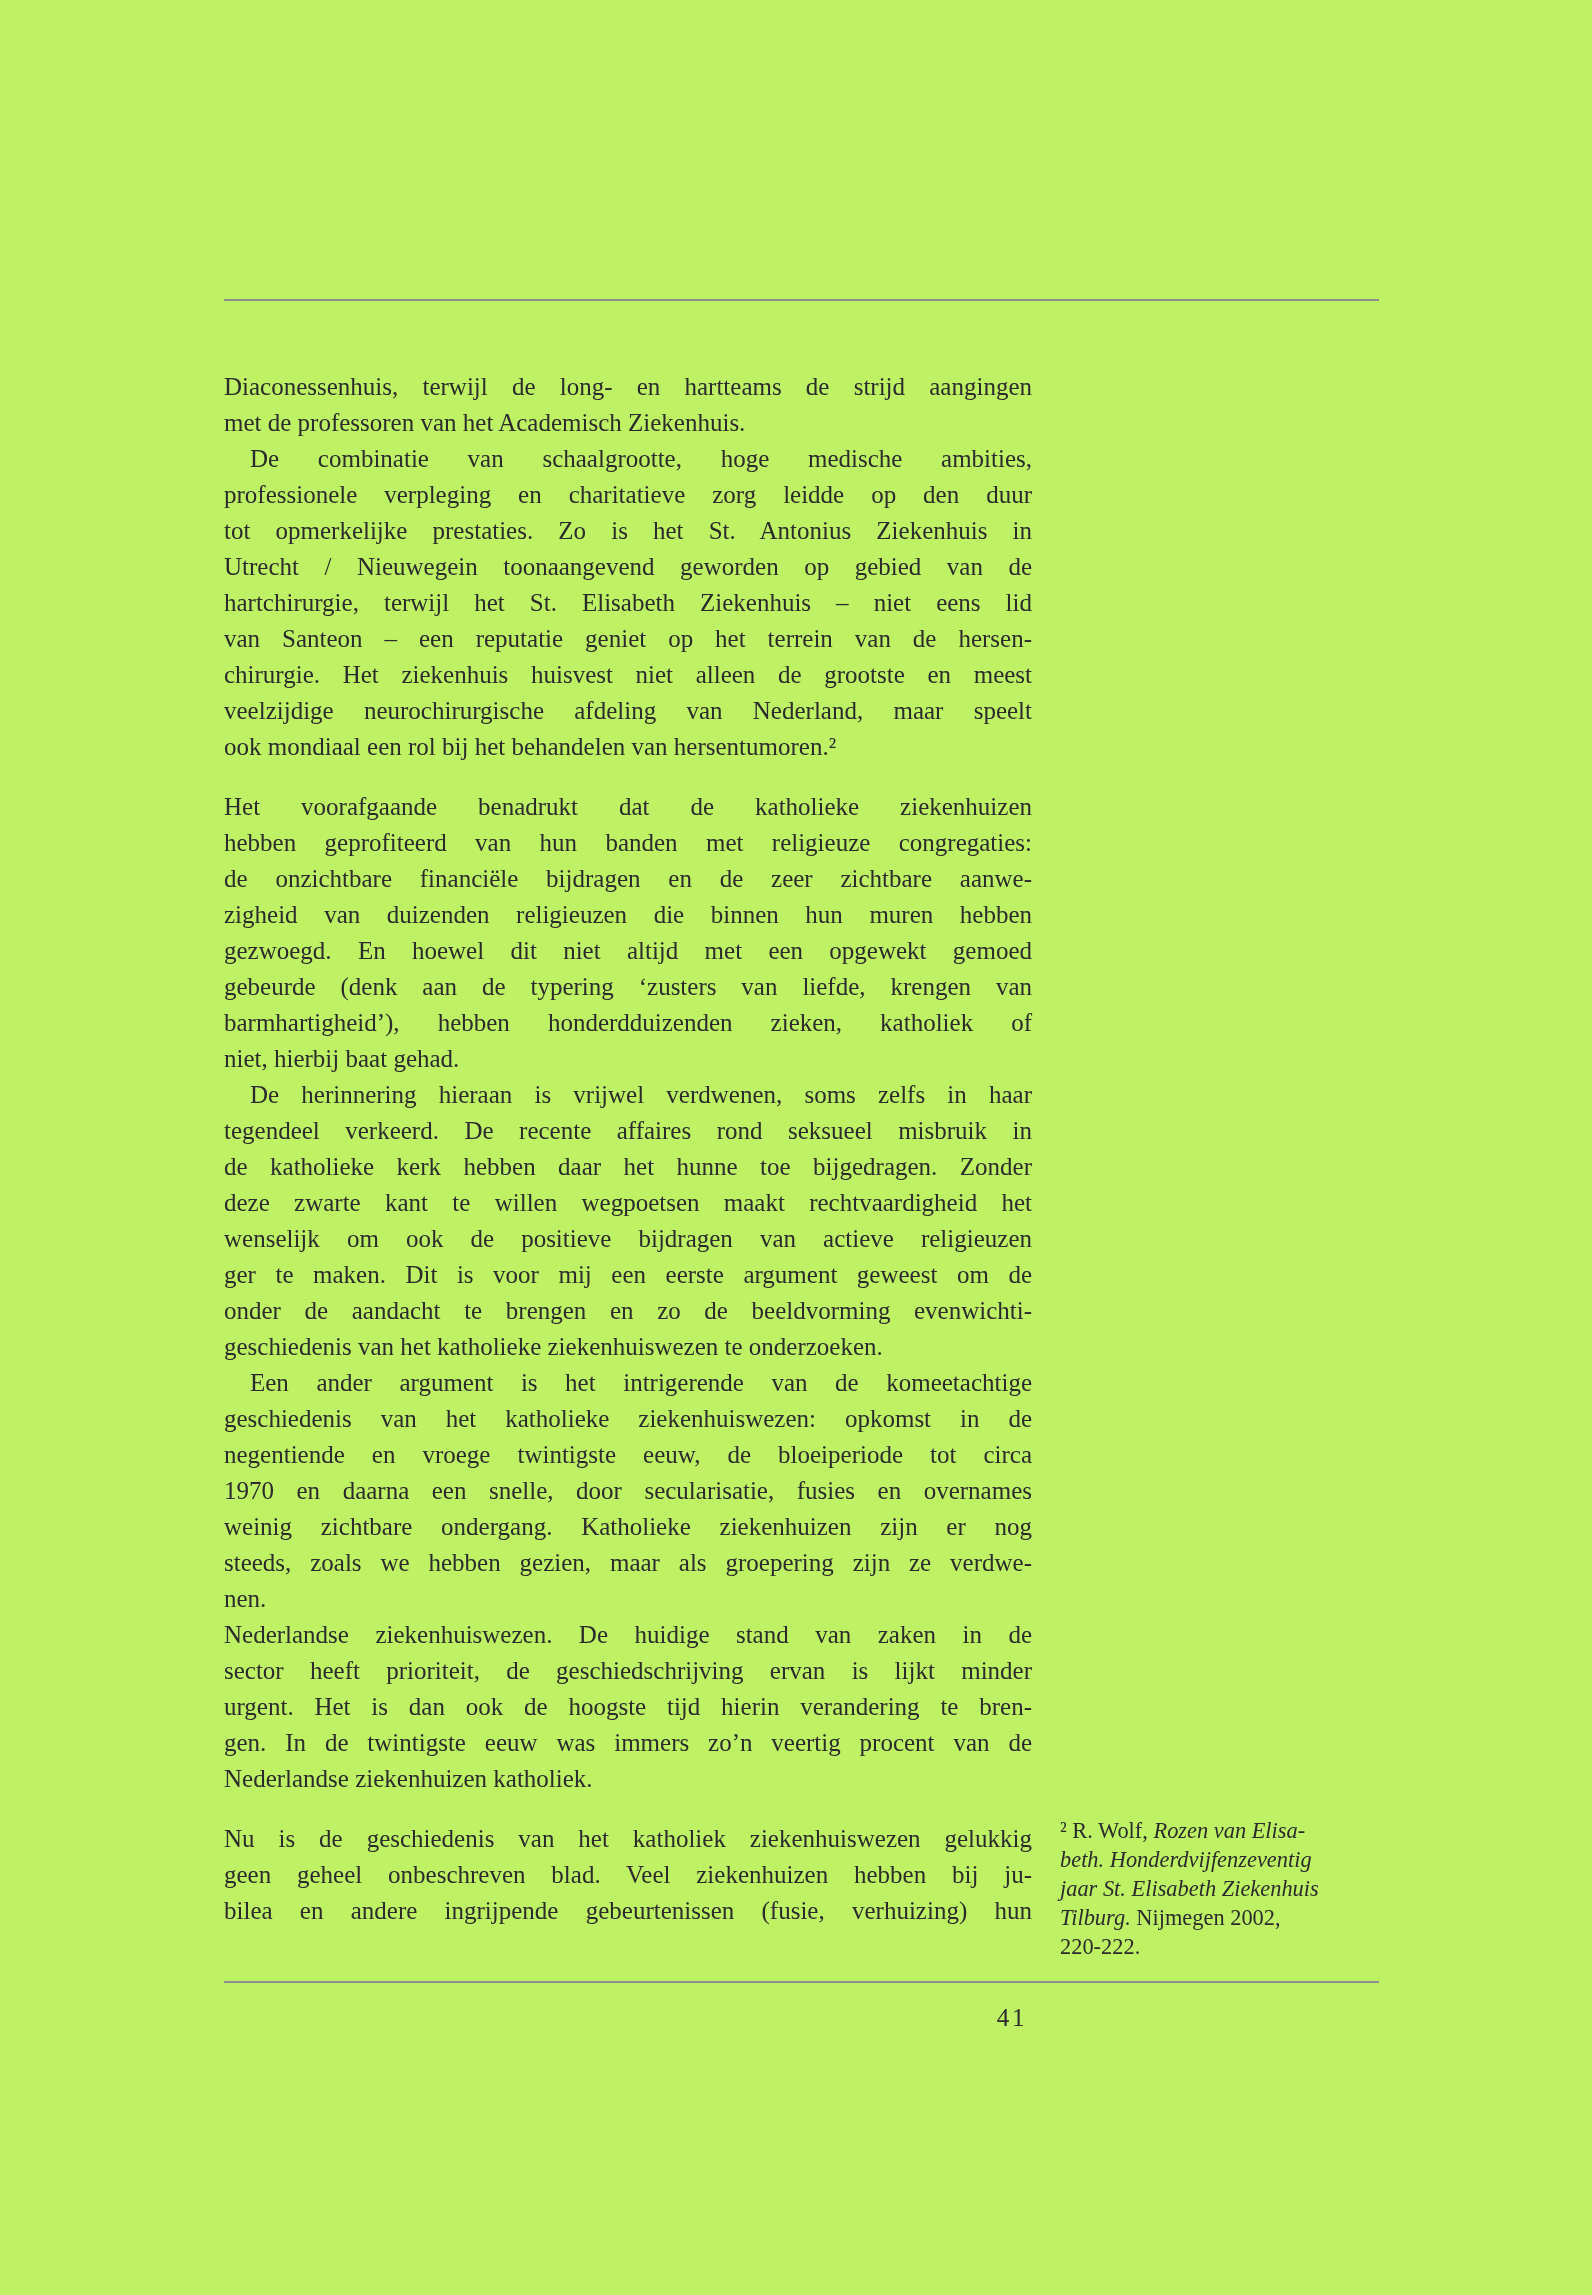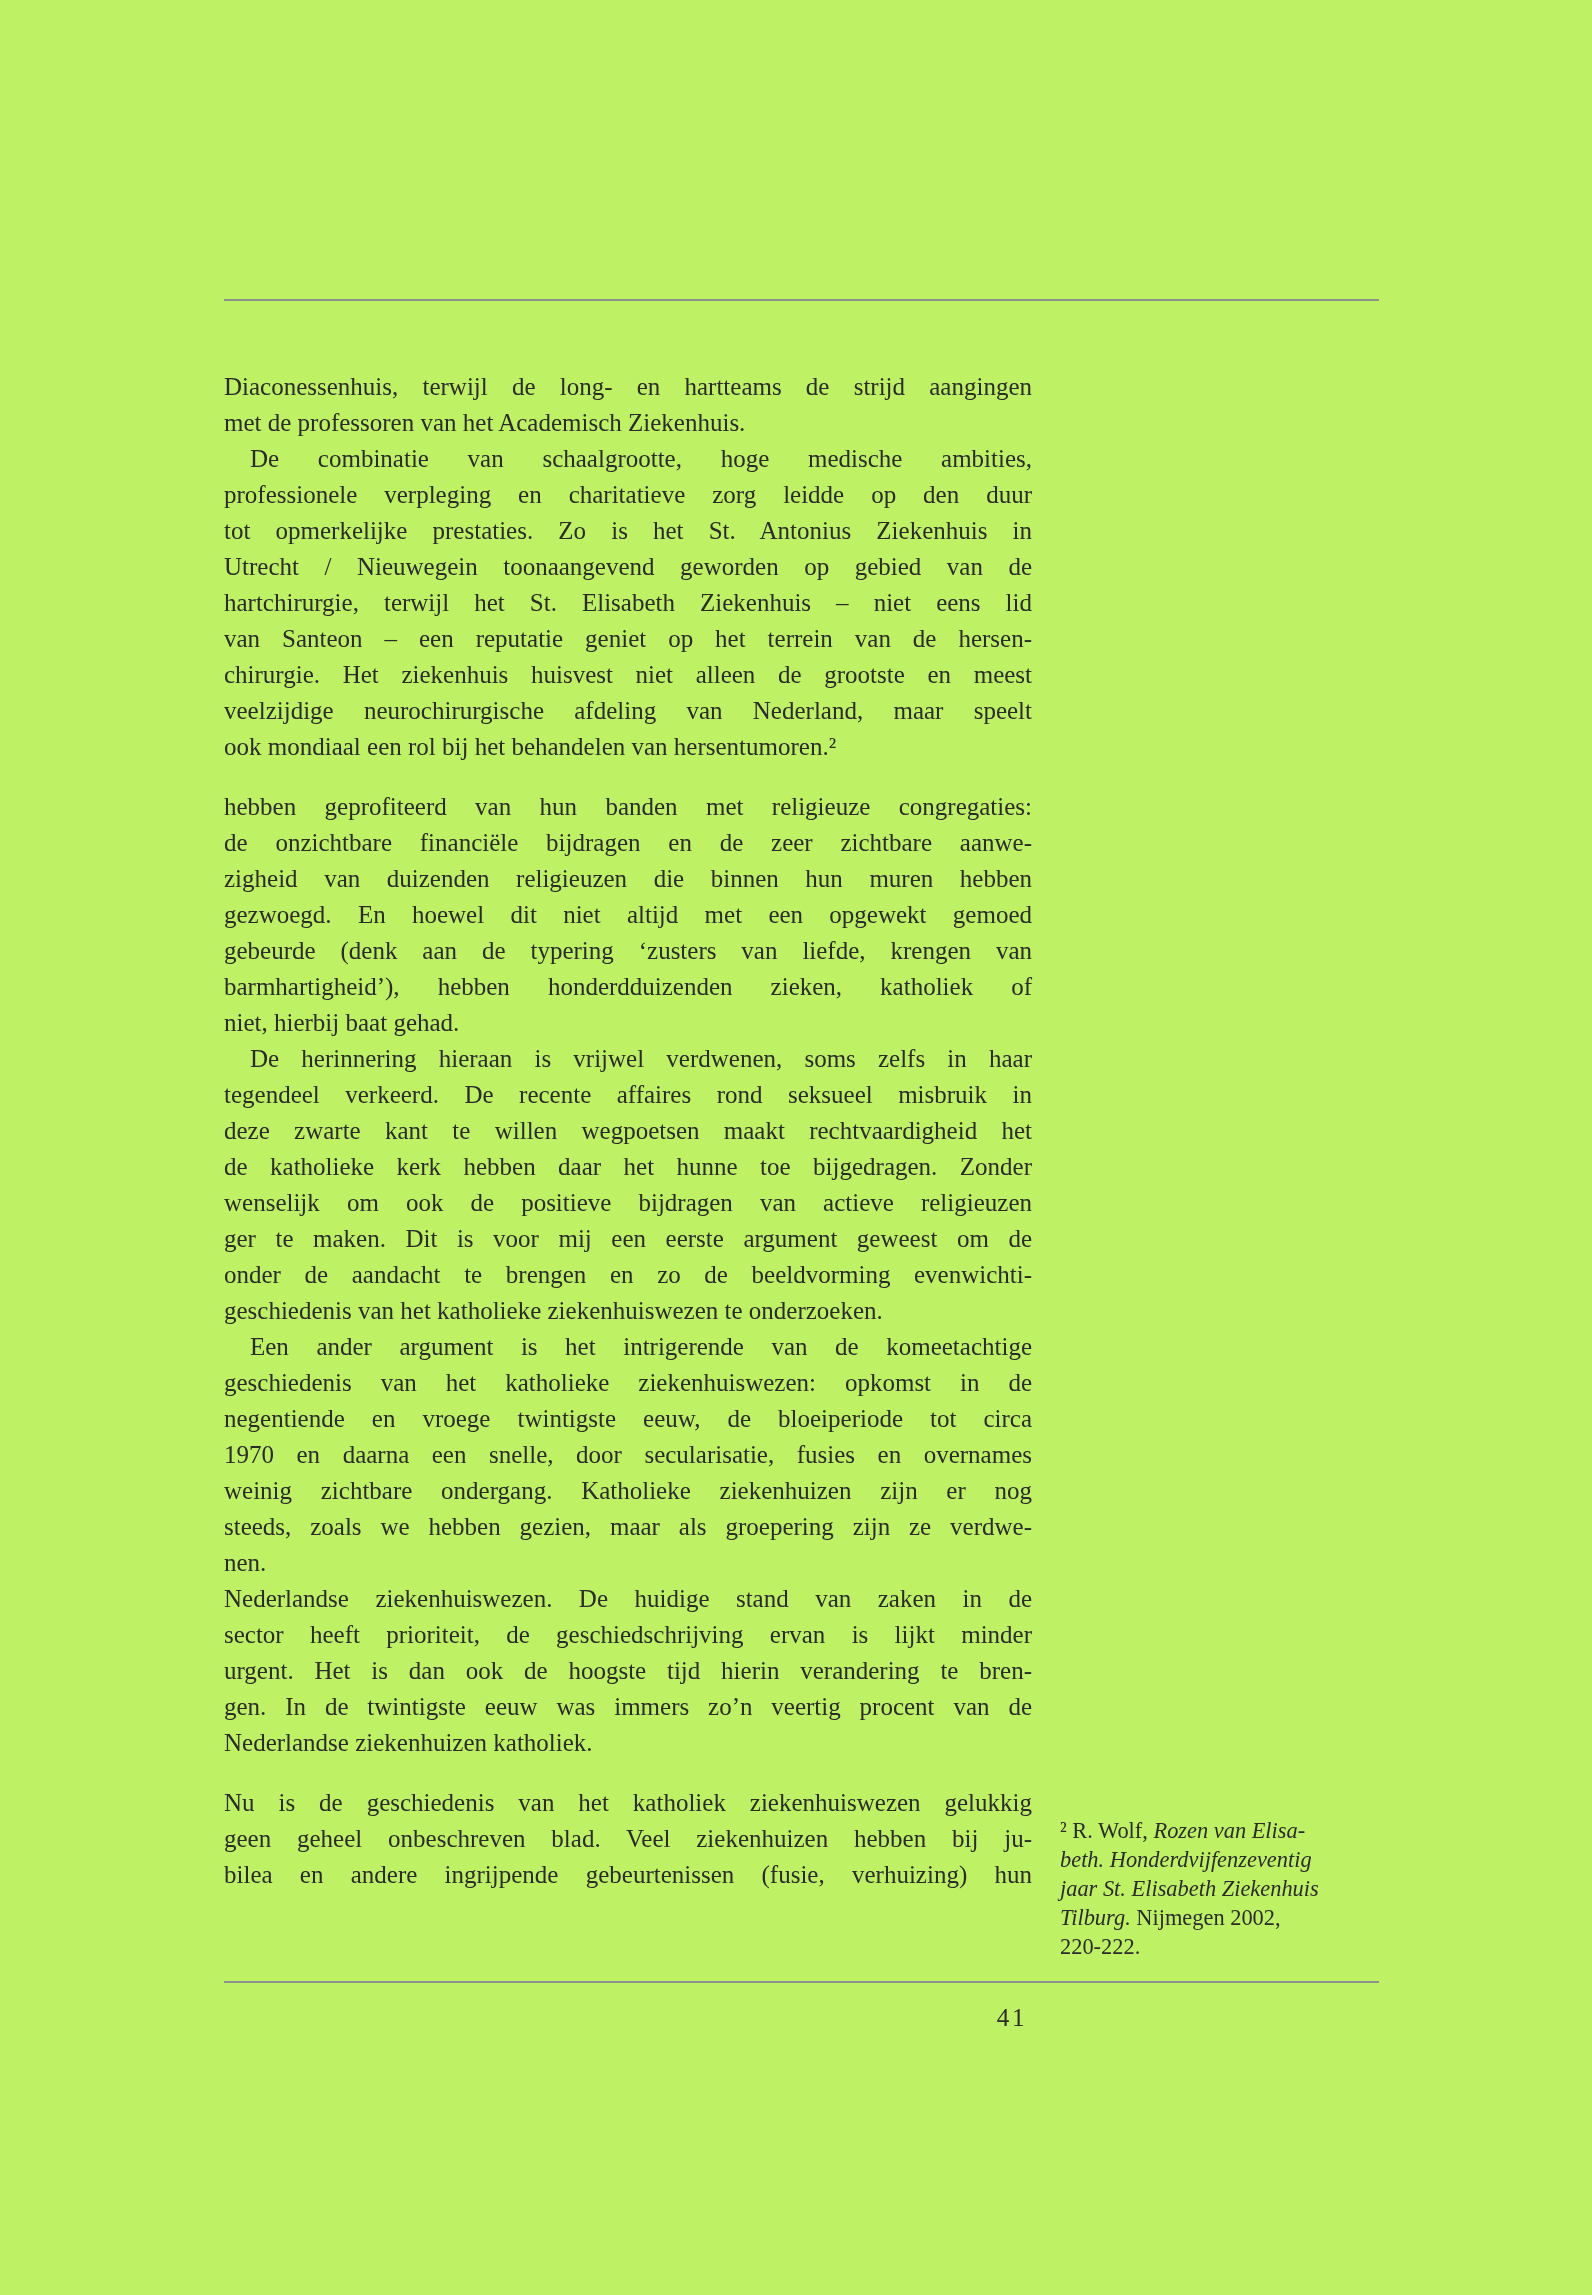--- a/index.html
+++ b/index.html
@@ -83,33 +83,34 @@
         <div class="line just">professionele verpleging en charitatieve zorg leidde op den duur</div>
         <div class="line just">tot opmerkelijke prestaties. Zo is het St. Antonius Ziekenhuis in</div>
         <div class="line just">Utrecht / Nieuwegein toonaangevend geworden op gebied van de</div>
         <div class="line just">hartchirurgie, terwijl het St. Elisabeth Ziekenhuis – niet eens lid</div>
         <div class="line just">van Santeon – een reputatie geniet op het terrein van de hersen-</div>
         <div class="line just">chirurgie. Het ziekenhuis huisvest niet alleen de grootste en meest</div>
         <div class="line just">veelzijdige neurochirurgische afdeling van Nederland, maar speelt</div>
         <div class="line">ook mondiaal een rol bij het behandelen van hersentumoren.²</div>
       </div>
       <div class="para space-before">
+        <div class="line just">Het voorafgaande benadrukt dat de katholieke ziekenhuizen</div>
         <div class="line just">hebben geprofiteerd van hun banden met religieuze congregaties:</div>
         <div class="line just">de onzichtbare financiële bijdragen en de zeer zichtbare aanwe-</div>
         <div class="line just">zigheid van duizenden religieuzen die binnen hun muren hebben</div>
         <div class="line just">gezwoegd. En hoewel dit niet altijd met een opgewekt gemoed</div>
         <div class="line just">gebeurde (denk aan de typering ‘zusters van liefde, krengen van</div>
         <div class="line just">barmhartigheid’), hebben honderdduizenden zieken, katholiek of</div>
         <div class="line">niet, hierbij baat gehad.</div>
       </div>
       <div class="para">
         <div class="line just indent">De herinnering hieraan is vrijwel verdwenen, soms zelfs in haar</div>
         <div class="line just">tegendeel verkeerd. De recente affaires rond seksueel misbruik in</div>
+        <div class="line just">de katholieke kerk hebben daar het hunne toe bijgedragen. Zonder</div>
         <div class="line just">deze zwarte kant te willen wegpoetsen maakt rechtvaardigheid het</div>
-        <div class="line just">de katholieke kerk hebben daar het hunne toe bijgedragen. Zonder</div>
         <div class="line just">wenselijk om ook de positieve bijdragen van actieve religieuzen</div>
         <div class="line just">ger te maken. Dit is voor mij een eerste argument geweest om de</div>
         <div class="line just">onder de aandacht te brengen en zo de beeldvorming evenwichti-</div>
         <div class="line">geschiedenis van het katholieke ziekenhuiswezen te onderzoeken.</div>
       </div>
       <div class="para">
         <div class="line just indent">Een ander argument is het intrigerende van de komeetachtige</div>
         <div class="line just">geschiedenis van het katholieke ziekenhuiswezen: opkomst in de</div>
         <div class="line just">negentiende en vroege twintigste eeuw, de bloeiperiode tot circa</div>
         <div class="line just">1970 en daarna een snelle, door secularisatie, fusies en overnames</div>

